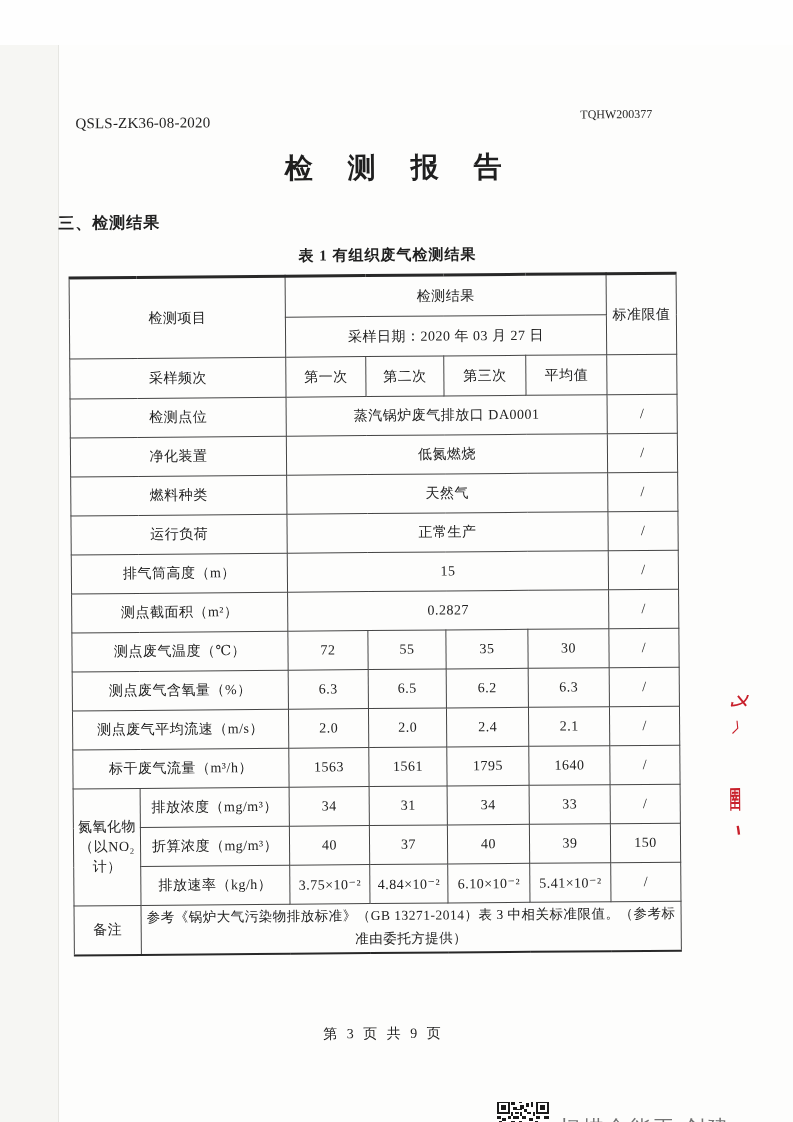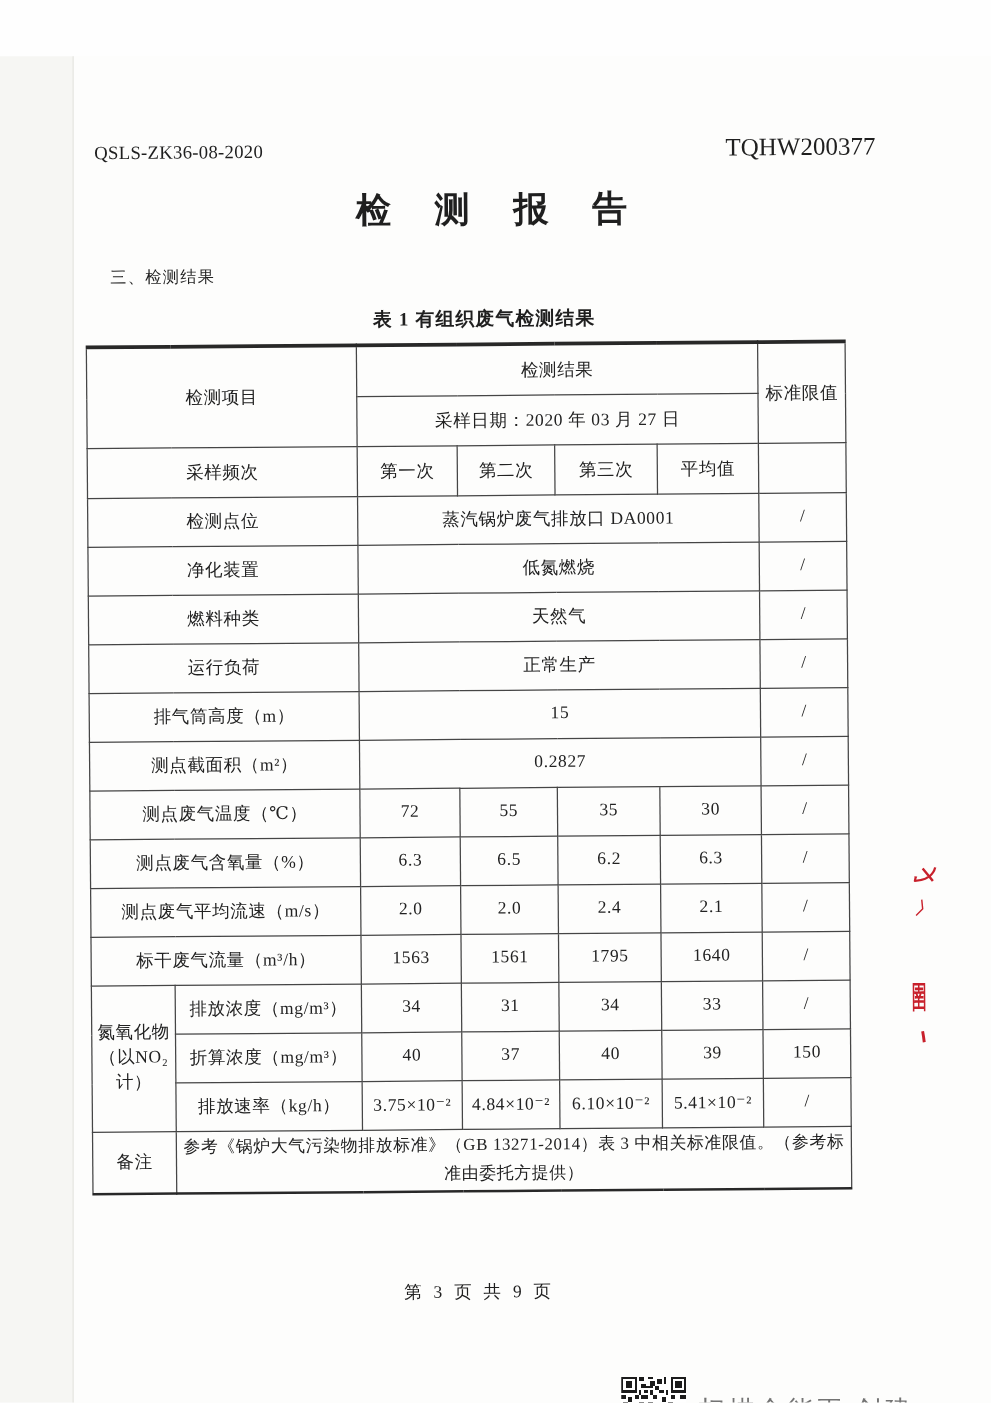--- a/index.html
+++ b/index.html
@@ -10,24 +10,24 @@
     color:#1f1f1f;
     overflow:hidden;
     position:relative;
   }
   .sheet{position:absolute;inset:0;background:#fdfdfc;margin-top:45px;}
   
   .edge-band{position:absolute;left:0;top:0;width:58px;height:1122px;background:#f6f6f3;border-right:1px solid #e6e6e2;}
   .doc{position:absolute;inset:0;transform:rotate(-0.45deg);transform-origin:380px 540px;}
 
   .doc-code{position:absolute;left:79px;top:68px;font-size:15px;letter-spacing:.2px;}
-  .report-no{position:absolute;left:584px;top:64px;font-size:20px;}
+  .report-no{position:absolute;left:584px;top:64px;font-size:12px;}
   .report-title{position:absolute;left:0;top:104px;width:793px;text-align:center;
     font-size:28px;font-weight:bold;letter-spacing:14px;text-indent:14px;}
-  .section-heading{position:absolute;left:91px;top:166px;font-size:13px;font-weight:normal;letter-spacing:1px;}
+  .section-heading{position:absolute;left:61px;top:166px;font-size:16px;font-weight:bold;letter-spacing:1px;}
   .table-caption{position:absolute;left:0;top:201px;width:780px;text-align:center;
     font-size:15px;font-weight:bold;letter-spacing:1px;}
 
   table.results{
     position:absolute;left:71px;top:229px;width:607px;
     border-collapse:collapse;table-layout:fixed;
     font-size:14px;
     border-top:3px solid #282828;
     border-bottom:2.5px solid #282828;
   }

